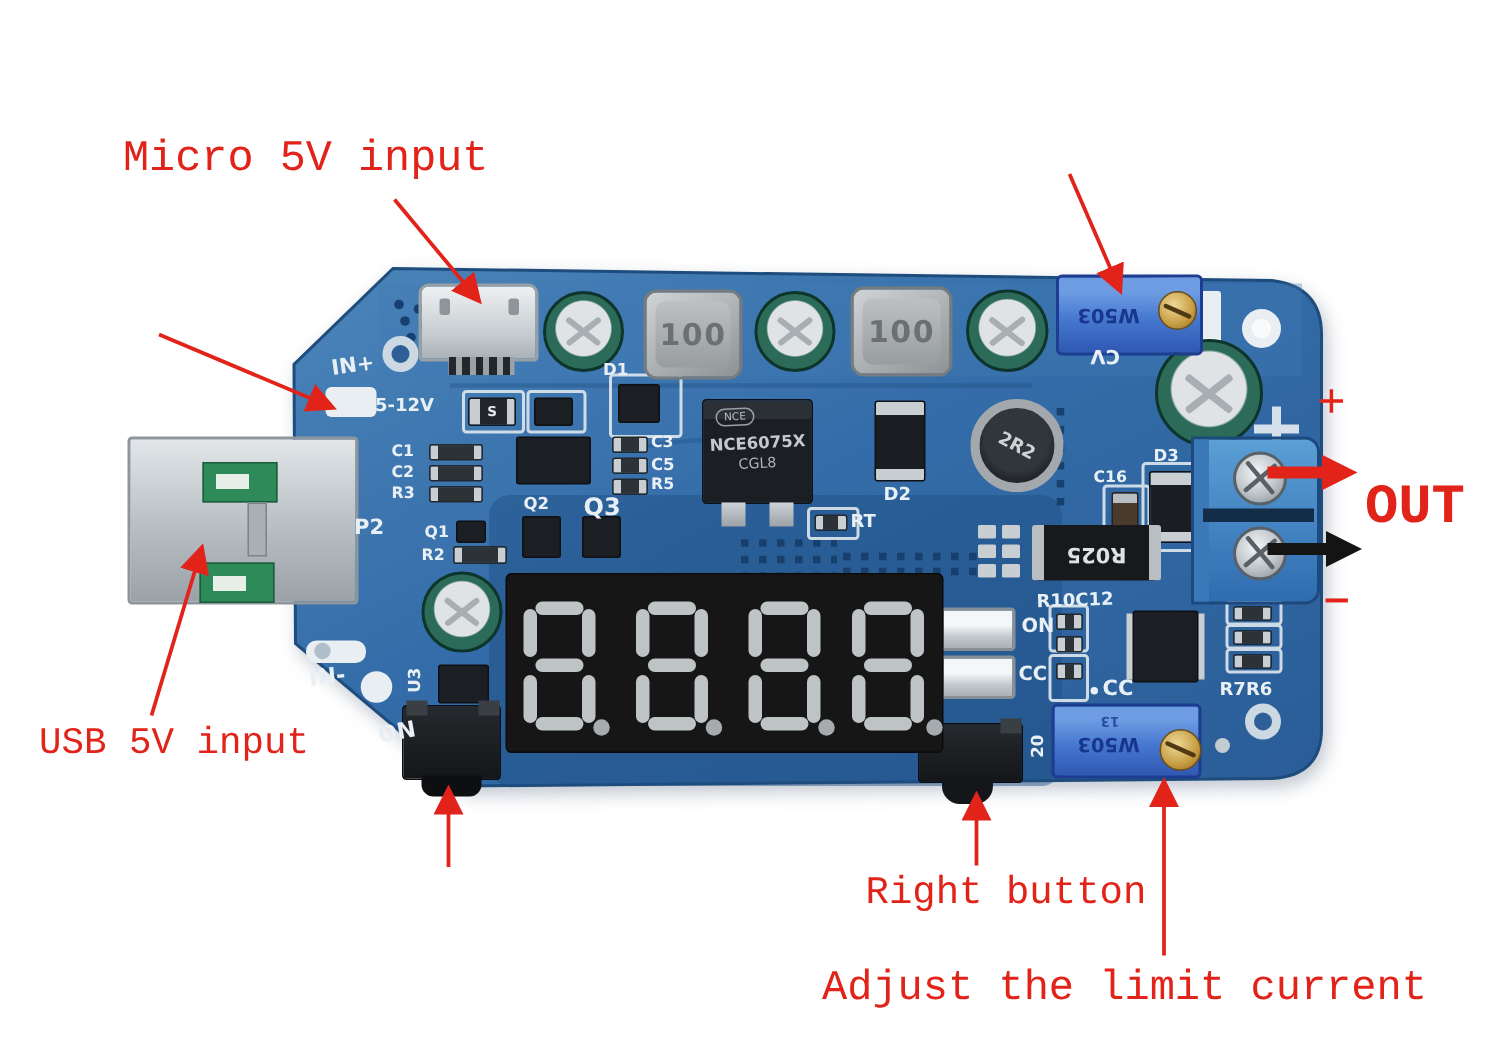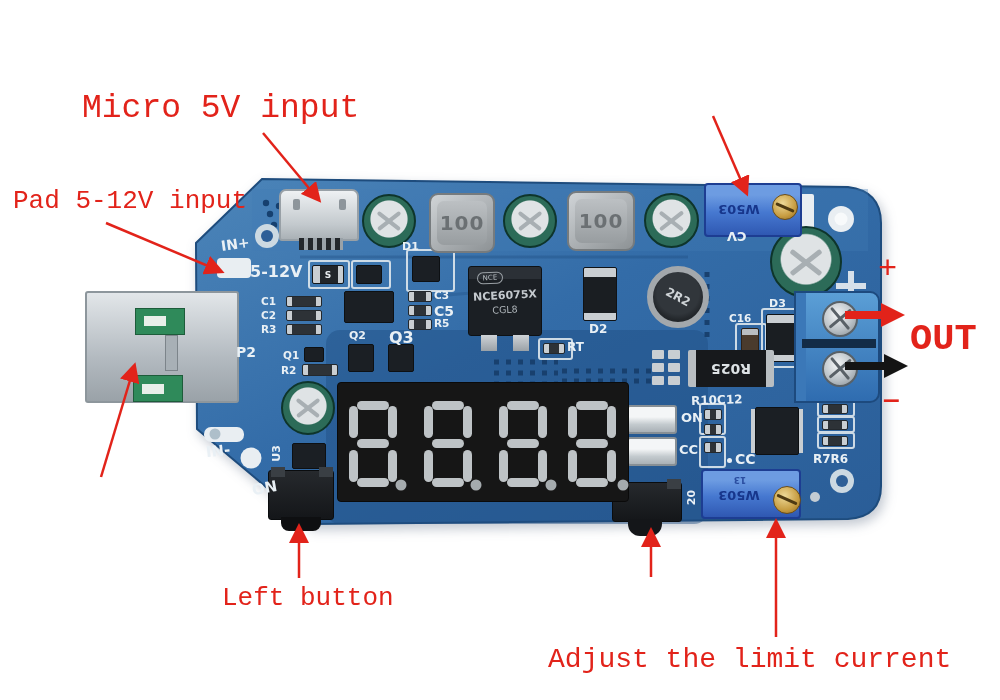--- a/index.html
+++ b/index.html
@@ -273,34 +273,34 @@
       <g fill="#bfc5c9" opacity="0.85">
         <circle cx="63" cy="102" r="5.5"></circle>
           <circle cx="138" cy="102" r="5.5"></circle>
         <circle cx="213" cy="102" r="5.5"></circle>
           <circle cx="285" cy="102" r="5.5"></circle>
       </g>
     </svg>
   </div>
 
   <div class="silk" style="left:221px;top:237px;font-size:14px;transform:rotate(-8deg)">IN+</div>
-  <div class="silk" style="left:250px;top:264px;font-size:16px">5-12V</div>
+  <div class="silk" style="left:250px;top:264px;font-size:12px">5-12V</div>
   <div class="silk" style="left:206px;top:444px;font-size:15px;transform:rotate(-6deg)">IN-</div>
   <div class="silk" style="left:252px;top:481px;font-size:15px;transform:rotate(-10deg)">ON</div>
   <div class="silk" style="left:268px;top:448px;font-size:11px;transform:rotate(-90deg)">U3</div>
   <div class="silk" style="left:236px;top:345px;font-size:14px">P2</div>
   <div class="silk" style="left:261px;top:296px;font-size:10.5px">C1</div>
   <div class="silk" style="left:261px;top:310px;font-size:10.5px">C2</div>
   <div class="silk" style="left:261px;top:324px;font-size:10.5px">R3</div>
   <div class="silk" style="left:283px;top:350px;font-size:10.5px">Q1</div>
   <div class="silk" style="left:281px;top:365px;font-size:10.5px">R2</div>
   <div class="silk" style="left:349px;top:330px;font-size:11px">Q2</div>
   <div class="silk" style="left:389px;top:330px;font-size:16px">Q3</div>
   <div class="silk" style="left:434px;top:290px;font-size:10.5px">C3</div>
-  <div class="silk" style="left:434px;top:304px;font-size:14px">C5</div>
+  <div class="silk" style="left:434px;top:304px;font-size:11px">C5</div>
   <div class="silk" style="left:434px;top:318px;font-size:10.5px">R5</div>
   <div class="silk" style="left:402px;top:241px;font-size:11px">D1</div>
   <div class="silk" style="left:589px;top:323px;font-size:12px">D2</div>
   <div class="silk" style="left:567px;top:341px;font-size:12px">RT</div>
   <div class="silk" style="left:769px;top:298px;font-size:11px">D3</div>
   <div class="silk" style="left:729px;top:313px;font-size:10.5px">C16</div>
   <div class="silk" style="left:691px;top:394px;font-size:12px;transform:rotate(-2deg)">R10C12</div>
   <div class="silk" style="left:681px;top:411px;font-size:13px">ON</div>
   <div class="silk" style="left:679px;top:443px;font-size:13px">CC</div>
   <div class="silk" style="left:735px;top:452px;font-size:14px">CC</div>
@@ -325,23 +325,23 @@
     <line x1="713" y1="116" x2="746" y2="192" stroke="#e2231a" stroke-width="2.5" marker-end="url(#mr)"></line>
     <line x1="106" y1="223" x2="220" y2="271" stroke="#e2231a" stroke-width="2.5" marker-end="url(#mr)"></line>
     <line x1="101" y1="477" x2="134" y2="367" stroke="#e2231a" stroke-width="2.5" marker-end="url(#mr)"></line>
     <line x1="299" y1="578" x2="299" y2="528" stroke="#e2231a" stroke-width="2.5" marker-end="url(#mr)"></line>
     <line x1="651" y1="577" x2="651" y2="532" stroke="#e2231a" stroke-width="2.5" marker-end="url(#mr)"></line>
     <line x1="776" y1="637" x2="776" y2="523" stroke="#e2231a" stroke-width="2.5" marker-end="url(#mr)"></line>
     <line x1="845" y1="315" x2="893" y2="315" stroke="#e2231a" stroke-width="8" marker-end="url(#mrb)"></line>
     <line x1="845" y1="366" x2="896" y2="366" stroke="#141414" stroke-width="8" marker-end="url(#mkb)"></line>
   </svg>
 
-  <div class="ann" style="left:82px;top:88px;font-size:33px;z-index:40">Micro 5V input</div>
+  <div class="ann" style="left:82px;top:88px;font-size:29px;z-index:40">Micro 5V input</div>
   <div class="ann" style="left:588px;top:40px;font-size:26px;z-index:40">
   </div>
-  <div class="ann" style="left:13px;top:185px;font-size:26px;z-index:40">Pad 5-12V input</div>
-  <div class="ann" style="left:222px;top:582px;font-size:26px;z-index:40">Left button</div>
+  <div class="ann" style="left:26px;top:480px;font-size:25px;z-index:40">USB 5V input</div>
+  <div class="ann" style="left:577px;top:579px;font-size:26px;z-index:40">Right button</div>
   <div class="ann" style="left:910px;top:316px;font-size:37px;font-weight:700;z-index:40">OUT</div>
   <div class="ann" style="left:548px;top:642px;font-size:28px;z-index:40">Adjust the limit current</div>
   <div class="ann" style="left:878px;top:250px;font-size:32px;z-index:40">+</div>
   <div class="ann" style="left:881px;top:380px;font-size:34px;transform:scaleX(1.6);z-index:40">-</div>
 
 </div>
 
 </body></html>

